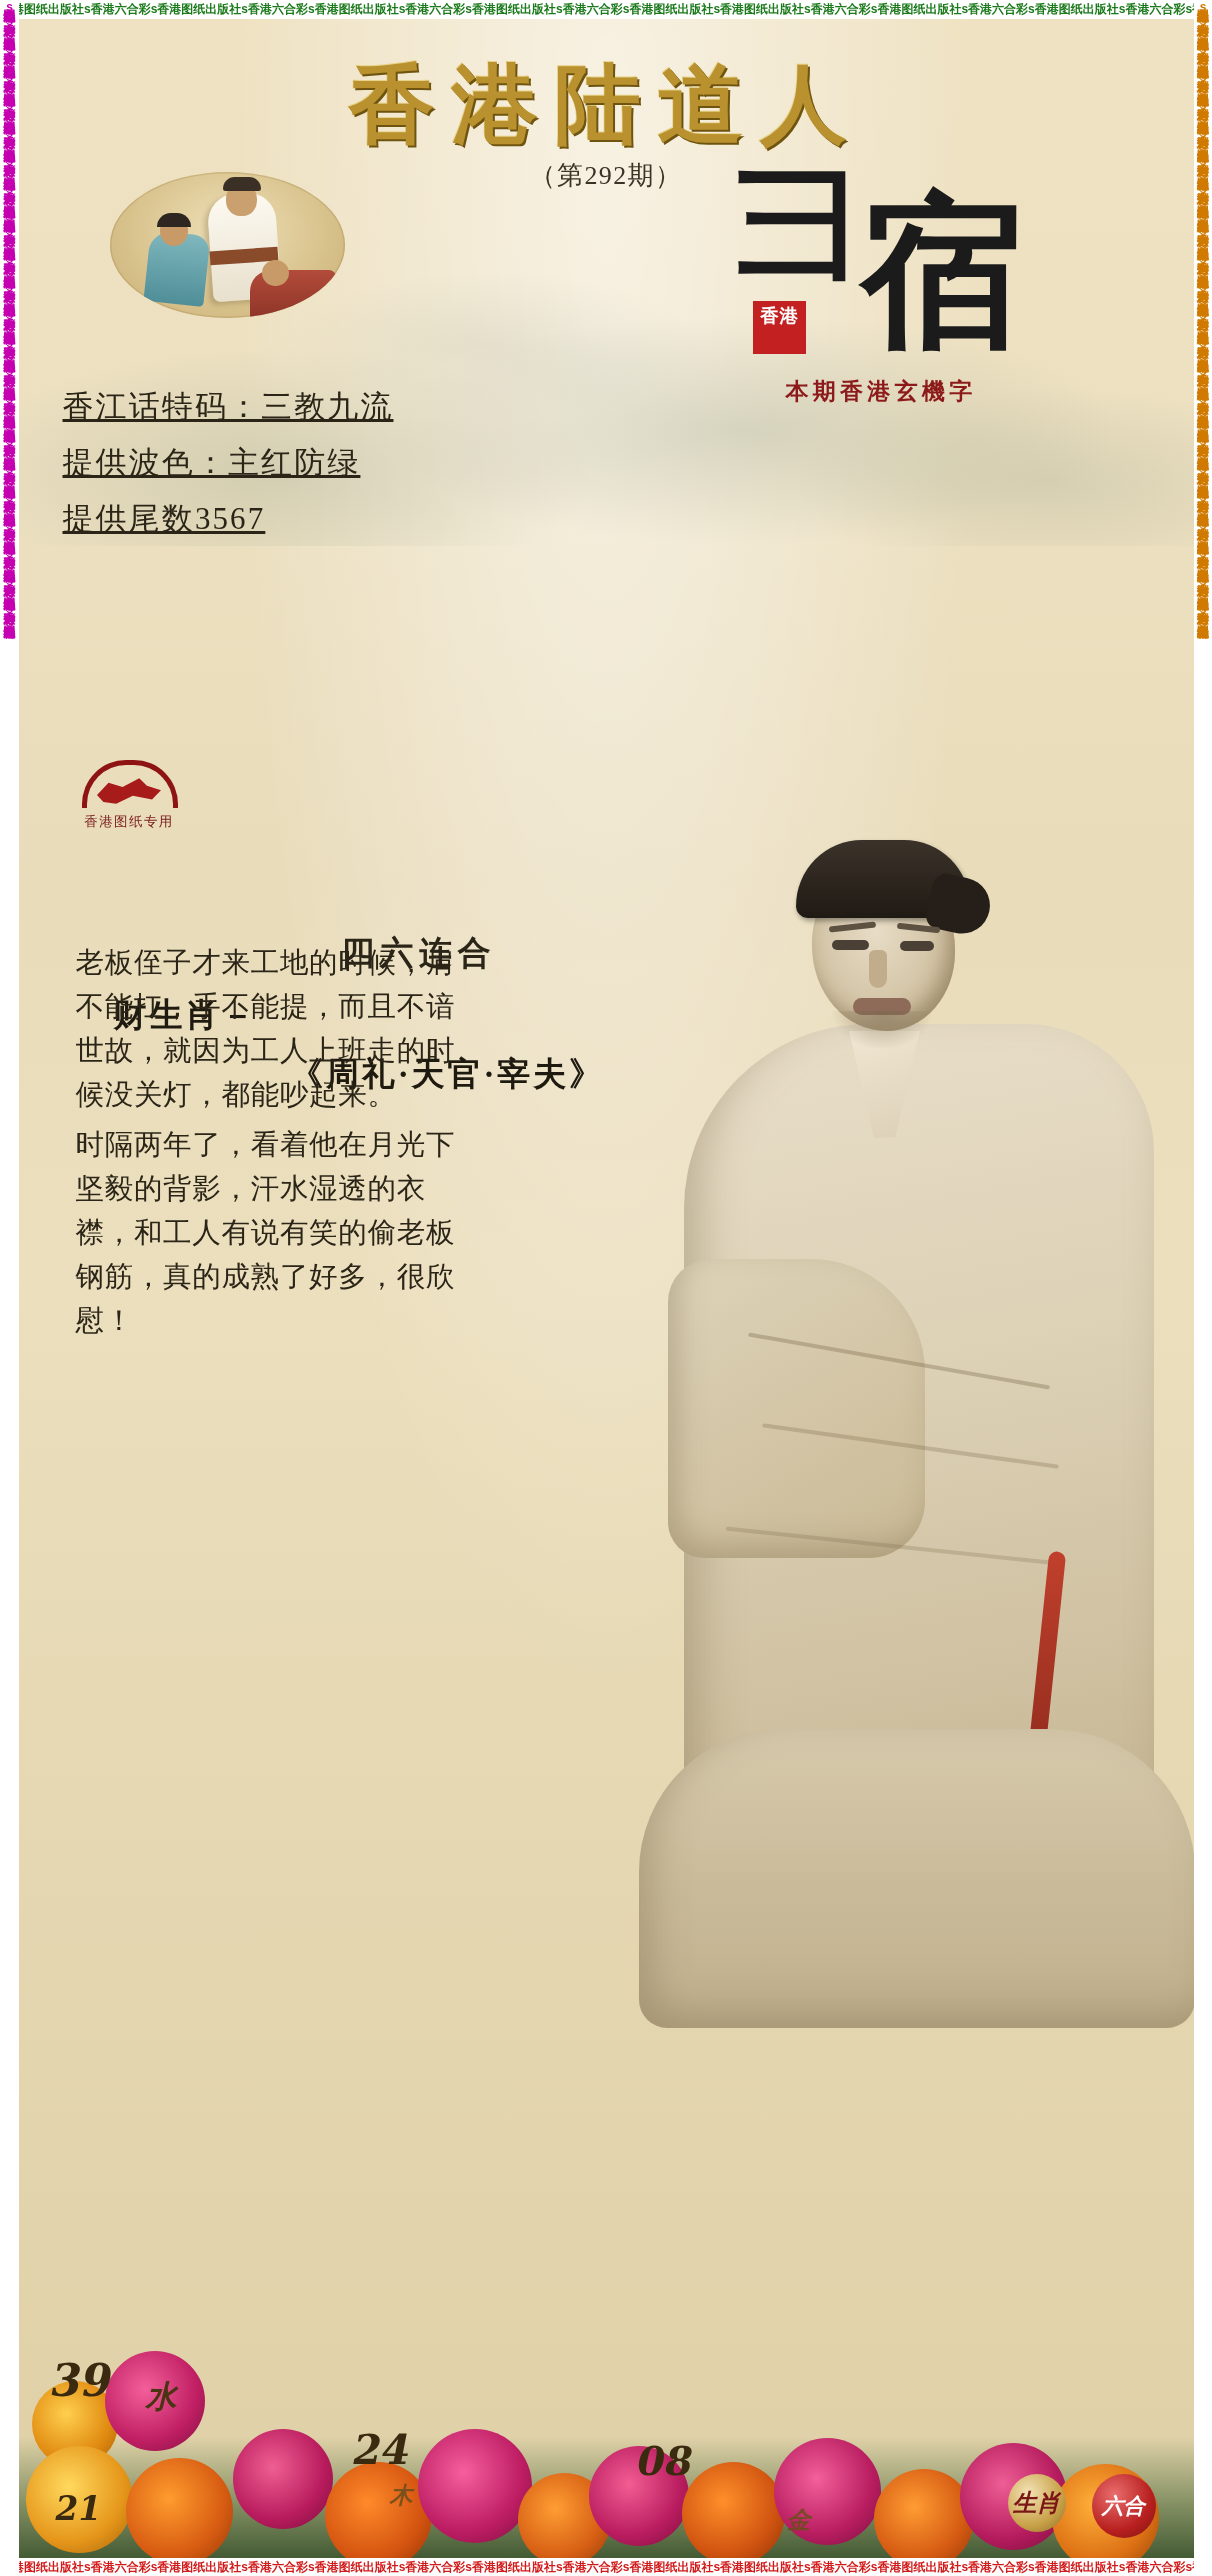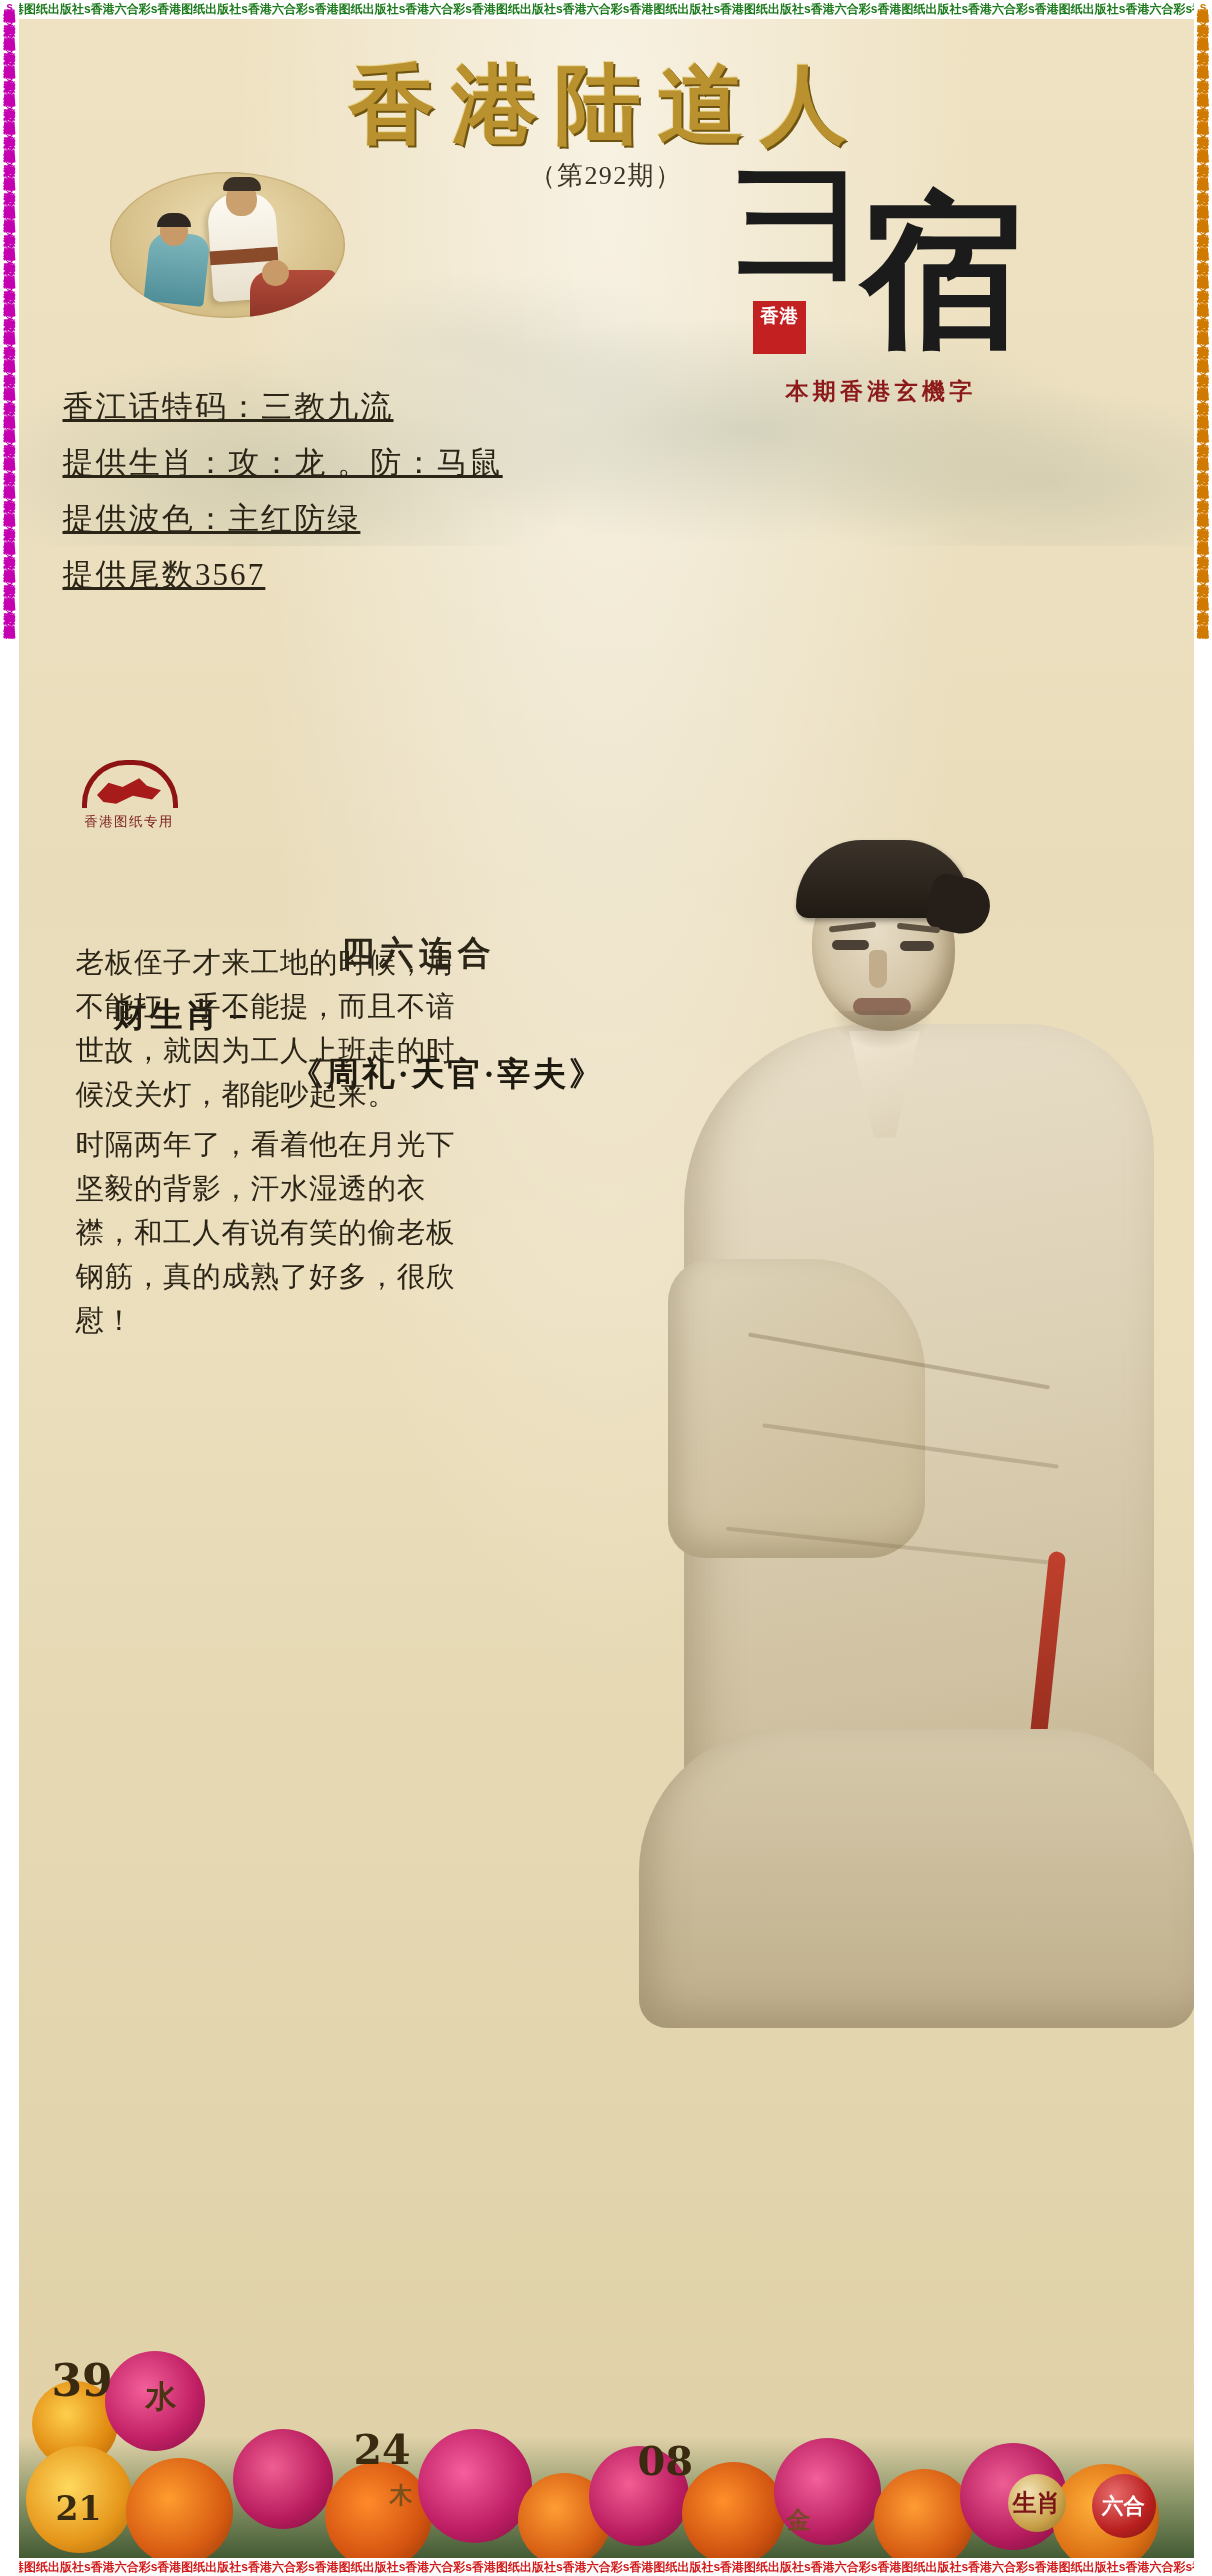--- a/index.html
+++ b/index.html
@@ -151,21 +151,21 @@
   .om-fold3{position:absolute;left:107px;top:727px;width:335px;height:4.3px;
       background:rgba(120,102,72,0.25);transform:rotate(6deg);border-radius:2.9px;}
   .om-red{position:absolute;left:419px;top:734px;width:17px;height:235px;
       background:linear-gradient(180deg,#c0402c,#8e2a1c);border-radius:8.6px;transform:rotate(6deg);}
   .om-skirt{position:absolute;left:21.4px;top:912px;width:556px;height:299px;
       background:linear-gradient(180deg,#d6c9ab 0%,#cabc9b 50%,#bfae8b 100%);
       border-radius:143px 143px 28.5px 28.5px;
       box-shadow:inset 14.3px -14.3px 36px rgba(120,102,72,0.35);}
 
   
-  .flowers{position:absolute;left:0;bottom:0;width:1175px;height:214px;overflow:hidden;}
+  .flowers{position:absolute;left:0;bottom:0;width:1175px;height:214px;overflow:hidden;font-style:italic;}
   .fl{position:absolute;border-radius:50%;}
   .leafband{position:absolute;left:0;bottom:0;width:1175px;height:121px;
       background:linear-gradient(180deg, rgba(60,92,44,0.0) 0%, rgba(58,92,44,0.55) 55%, rgba(40,70,32,0.85) 100%);}
 
   
   .num{position:absolute;font-family:"DejaVu Serif", serif;font-weight:bold;color:#3a2a10;}
   .n39{left:33px;bottom:152px;font-size:44px;}
   .n21{left:37px;bottom:30px;font-size:33px;}
   .n24{left:335px;bottom:84px;font-size:41px;}
   .n08{left:619px;bottom:74px;font-size:40px;}
@@ -223,21 +223,20 @@
 
     <div class="seal-wrap">
       <div class="seal-char">彐</div>
       <div class="seal-char2">宿</div>
       <div class="red-stamp">香港</div>
       <div class="seal-sub">本期香港玄機字</div>
     </div>
 
     <div class="lines">
       <div class="line">香江话特码：三教九流</div>
-      <div class="line">提供生肖：攻：龙 。防：马鼠</div>
       <div class="line">提供波色：主红防绿</div>
       <div class="line">提供尾数3567</div>
       <div class="center-line">四六连合</div>
       <div class="bold-line">财生肖－</div>
       <div class="book-line">《周礼·天官·宰夫》</div>
     </div>
 
     <div class="logo">
       <div class="bowl"></div>
       <div class="horse"></div>

